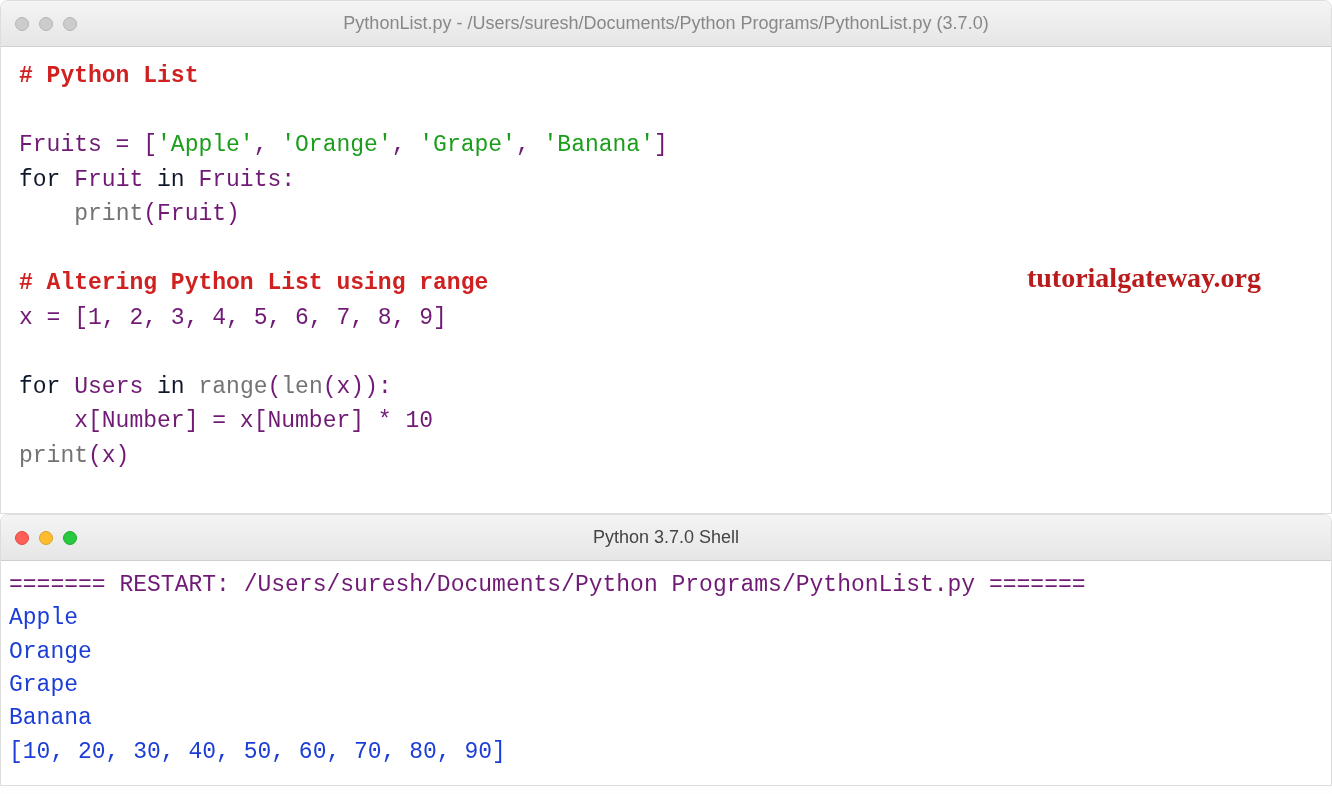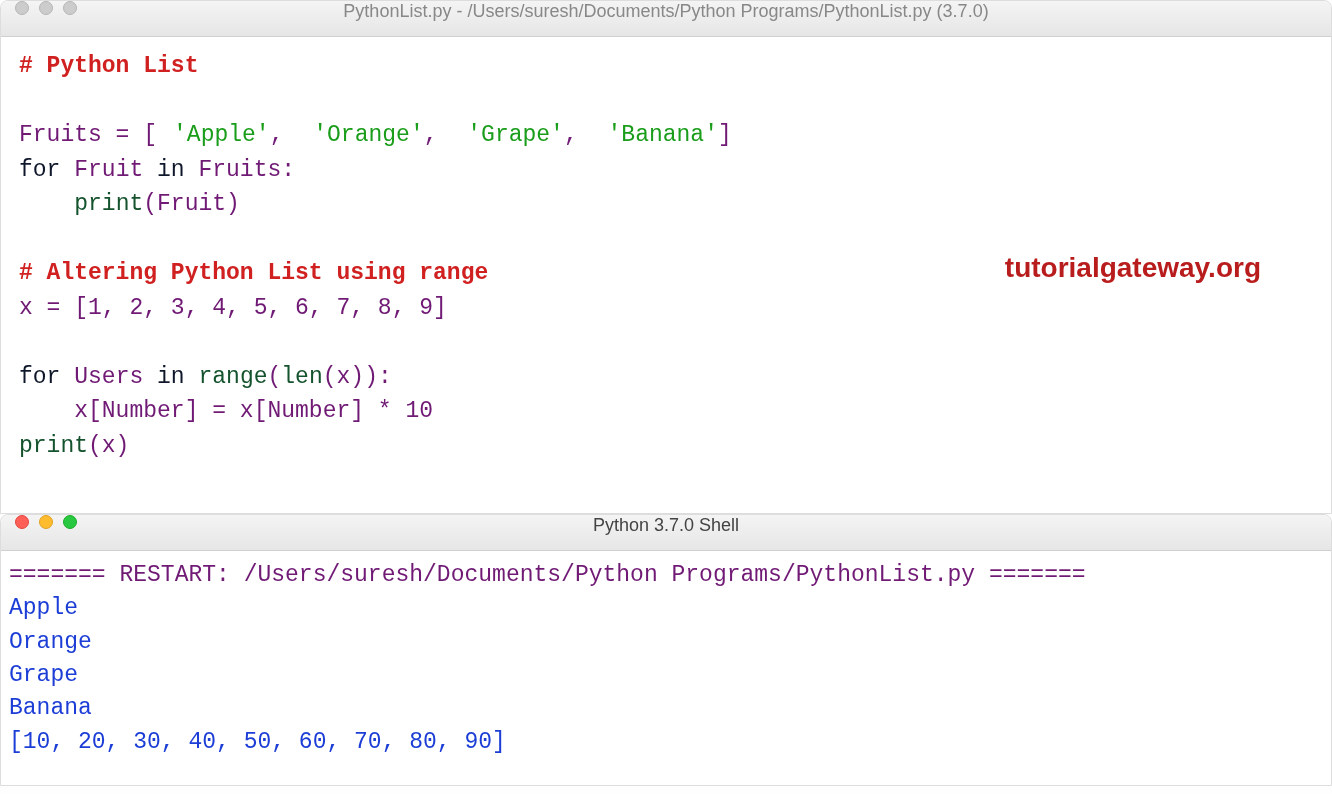--- a/index.html
+++ b/index.html
@@ -6,25 +6,25 @@
   body {
     font-family: Menlo, Monaco, "Courier New", monospace;
     background: #fefefe;
     width: 1332px;
     height: 794px;
     overflow: hidden;
     font-size: 23px;
   }
   .window { border: 1px solid #ddd; border-radius: 8px 8px 0 0; background: #fff; overflow: hidden; }
   .titlebar {
-    height: 36px;
+    height: 46px;
     background: linear-gradient(#f4f4f4, #e6e6e6);
     border-bottom: 1px solid #d0d0d0;
     display: flex;
-    align-items: flex-start;
+    align-items: center;
     position: relative;
   }
   .traffic { display: flex; gap: 10px; padding-left: 14px; }
   .dot { width: 14px; height: 14px; border-radius: 50%; }
   .dot-close-gray, .dot-min-gray, .dot-max-gray { background: #ccc; border: 1px solid #b5b5b5; }
   .dot-close { background: #ff5f57; border: 1px solid #e24640; }
   .dot-min { background: #febc2e; border: 1px solid #dfa123; }
   .dot-max { background: #28c840; border: 1px solid #1dad2b; }
   .title-text {
     position: absolute;
@@ -42,30 +42,30 @@
     position: relative;
     white-space: pre;
   }
   .shell-body {
     padding: 8px 18px 10px 8px;
     line-height: 1.45;
     white-space: pre;
   }
   .c-comment { color: #d02020; font-weight: bold; text-align: center;}
   .c-kw { color: #0f172a; }
-  .c-str { color: #1a9d1a; margin-left: 16px; }
-  .c-builtin { color: #14532d; }
+  .c-str { color: #1a9d1a; }
+  .c-builtin { color: #737373; }
   .c-plain { color: #701a75; }
   .shell-out { color: #1c3ed6; }
   .watermark {
     position: absolute;
     right: 70px;
     top: 210px;
     color: #b91c1c;
-    font-family: Liberation Sans, sans-serif;
+    font-family: Liberation Serif, serif;
     font-weight: bold;
     font-size: 28px;
   }
   .editor { height: 514px; }
   .shell { margin-top: 0; height: 272px; }
 </style>
 </head>
 <body>
 
 <div class="window editor">

